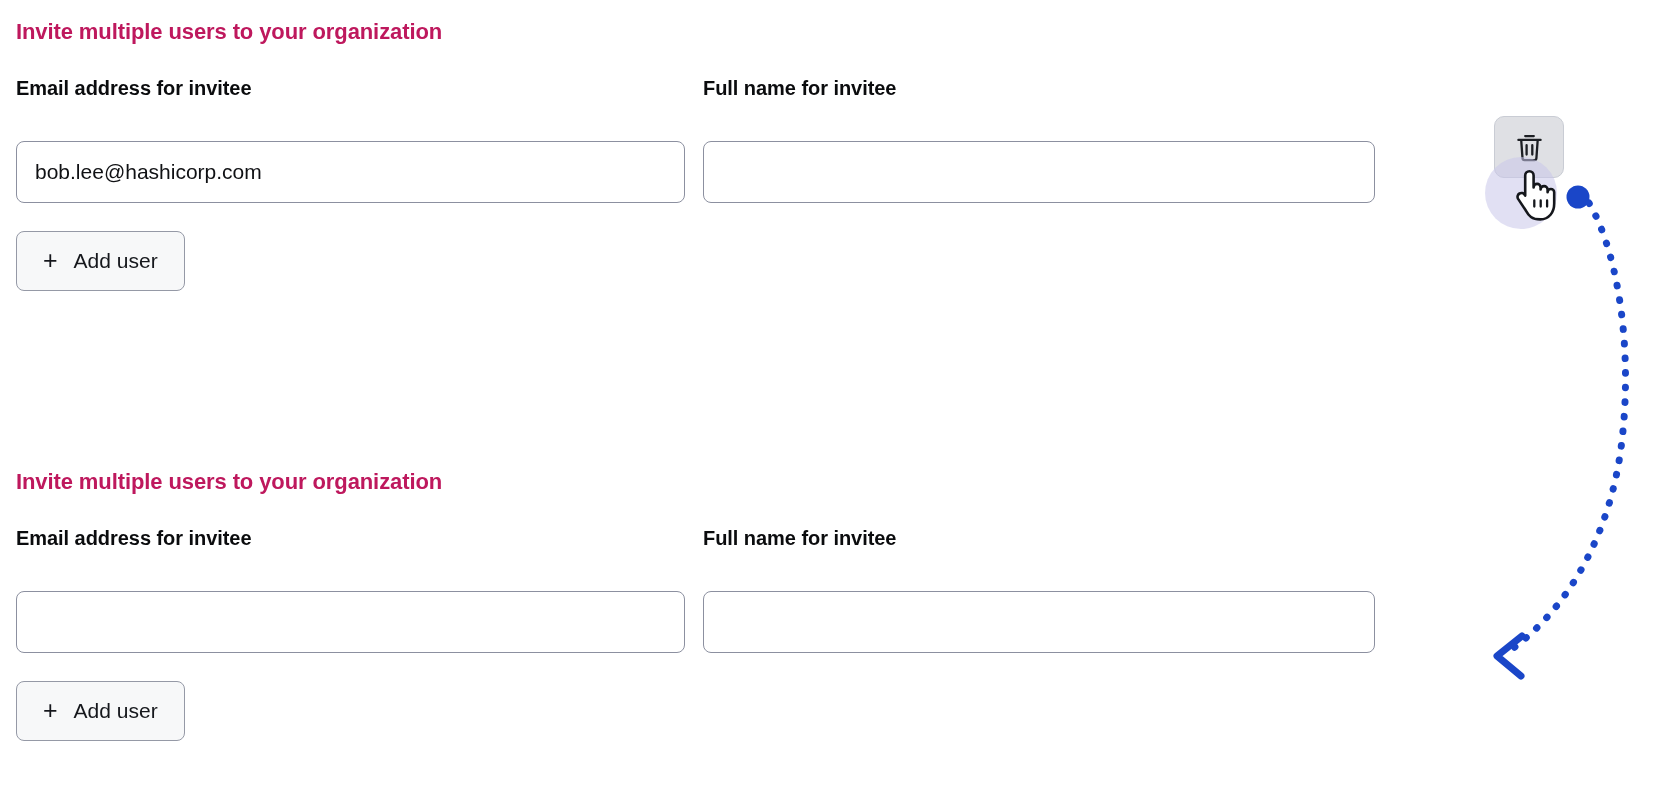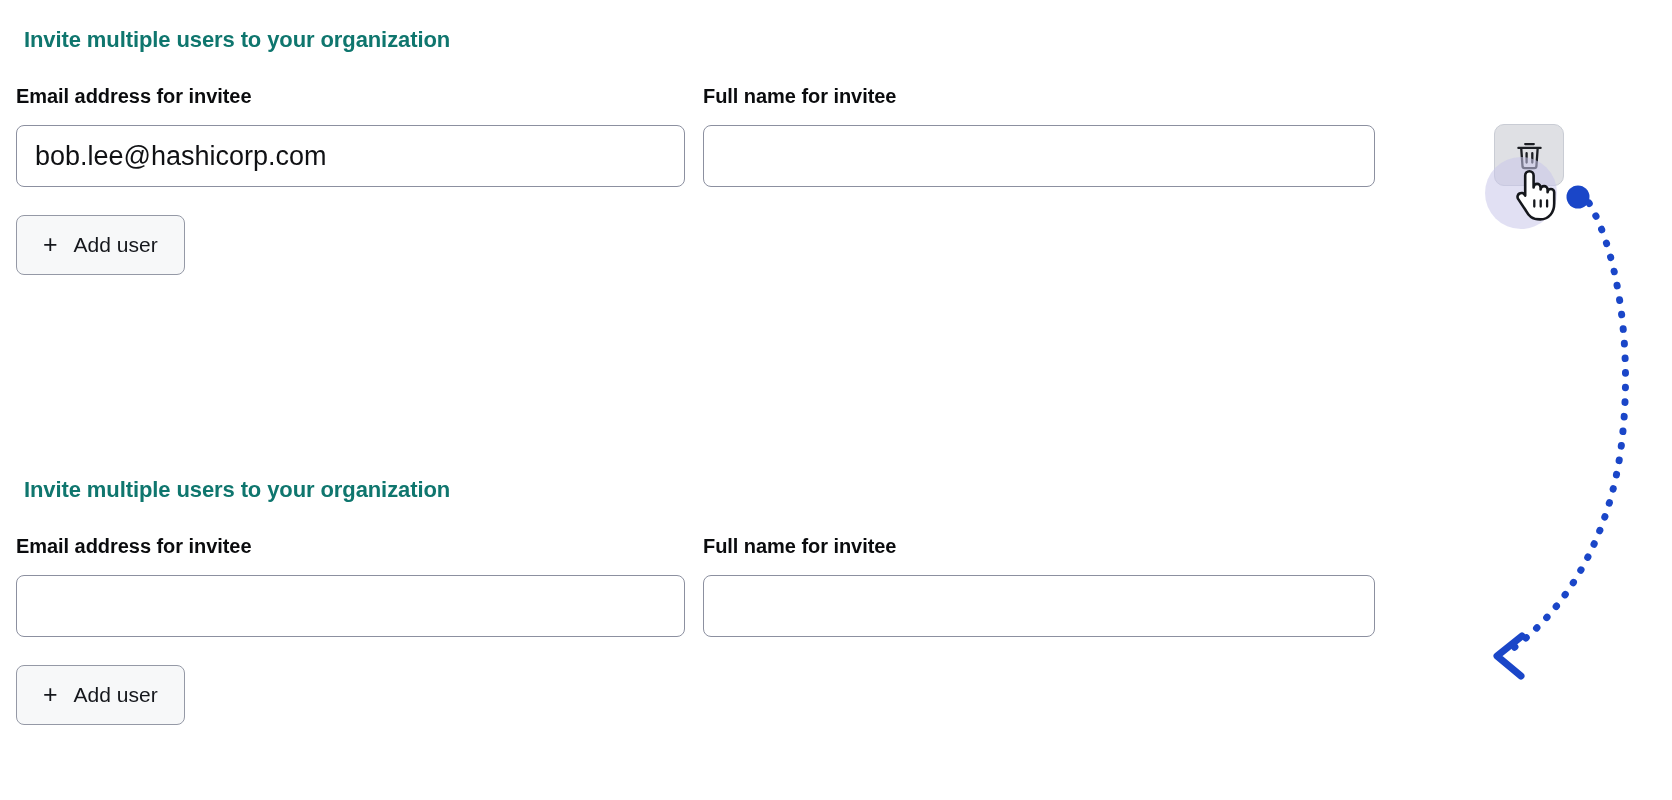--- a/index.html
+++ b/index.html
@@ -29,22 +29,22 @@
     width: 1540px;
   }
   .section-1 { top: 18px; }
   .section-2 { top: 468px; }
 
   .section-heading {
     font-size: 22px;
     font-weight: bold;
     line-height: 28px;
     letter-spacing: -0.1px;
-    color: #0f766e;
-    margin: 8px;
+    color: #be185d;
+    margin: 0;
     white-space: nowrap;
   }
 
   .fields-row {
     position: relative;
     margin-top: 30px;
     display: flex;
     align-items: flex-start;
   }
 
@@ -60,28 +60,28 @@
     font-size: 20px;
     font-weight: bold;
     line-height: 24px;
     letter-spacing: -0.05px;
     color: #0b0c0e;
     white-space: nowrap;
   }
 
   .text-input {
     box-sizing: border-box;
-    margin-top: 4px;
+    margin-top: 28px;
     width: 100%;
     height: 62px;
     border: 1.6px solid #8c90a0;
     border-radius: 8px;
     background: #ffffff;
     font-family: "Liberation Sans", sans-serif;
-    font-size: 27px;
+    font-size: 21px;
     line-height: 26px;
     color: #101114;
     padding: 0 18px;
     outline: none;
   }
   .text-input::placeholder { color: #9a9da8; }
 
   
   .delete-btn {
     box-sizing: border-box;

